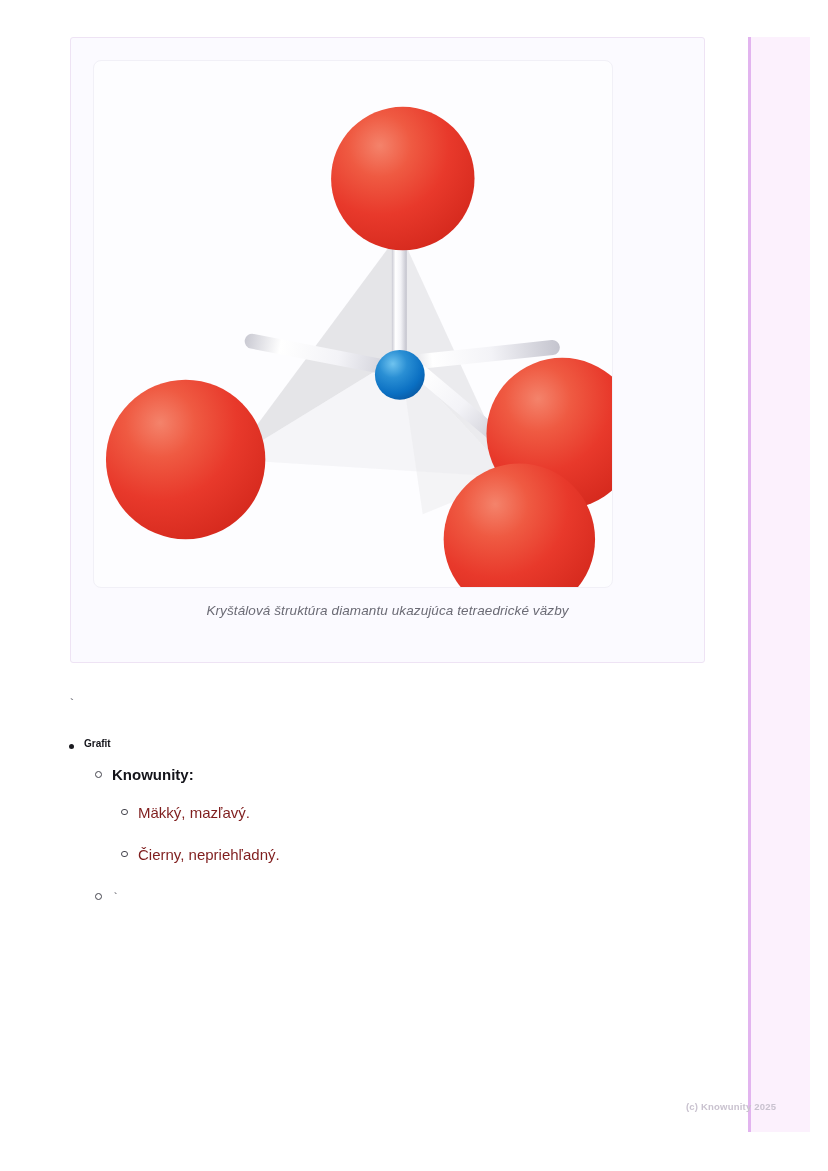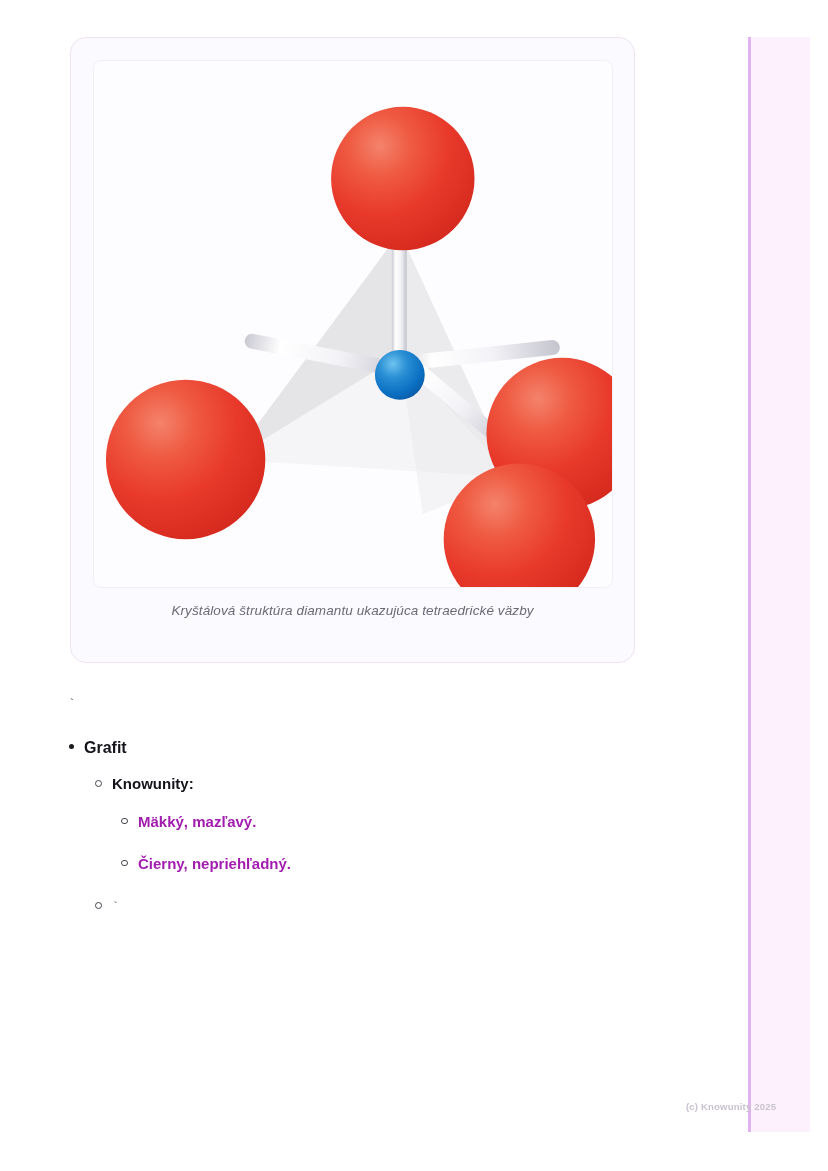--- a/index.html
+++ b/index.html
@@ -23,25 +23,25 @@
     height: 1095px;
     background: #fcf1fd;
     border-left: 3px solid #e2b4ef;
   }
 
   
   .figure-card {
     position: absolute;
     left: 70px;
     top: 37px;
-    width: 565px;
+    width: 635px;
     height: 626px;
     background: #fbfaff;
     border: 1px solid #eee3f4;
-    border-radius: 16px;
+    border-radius: 3px;
   }
   .figure-inner {
     position: absolute;
     left: 22px;
     top: 22px;
     width: 520px;
     height: 528px;
     background: #fdfdff;
     border: 1px solid #f1f0f7;
     border-radius: 8px;
@@ -90,21 +90,21 @@
     content: "";
     position: absolute;
     left: 13px;
     top: 8px;
     width: 5px; height: 5px;
     border-radius: 50%;
     background: #1b1b20;
   }
   .item-title {
     font-weight: bold;
-    font-size: 16px;
+    font-size: 10px;
     line-height: 1.5;
     color: #14141a;
   }
 
   .lvl2 { margin-top: 11px; }
   .lvl2 > li {
     position: relative;
     padding-left: 28px;
     margin-bottom: 17px;
     font-size: 15px;
@@ -123,22 +123,21 @@
   }
   .lvl2 > li:last-child { margin-bottom: 0; }
 
   .lvl3 { margin-top: 13px; }
   .lvl3 > li {
     position: relative;
     padding-left: 26px;
     margin-bottom: 18px;
     font-size: 15px;
     line-height: 1.6;
-    color: #a21caf;
-    font-weight: bold;
+    color: #7f1d1d;
   }
   .lvl3 > li::before {
     content: "";
     position: absolute;
     left: 9px;
     top: 8px;
     width: 4.5px; height: 4.5px;
     border-radius: 50%;
     border: 1.3px solid #45454e;
   }

